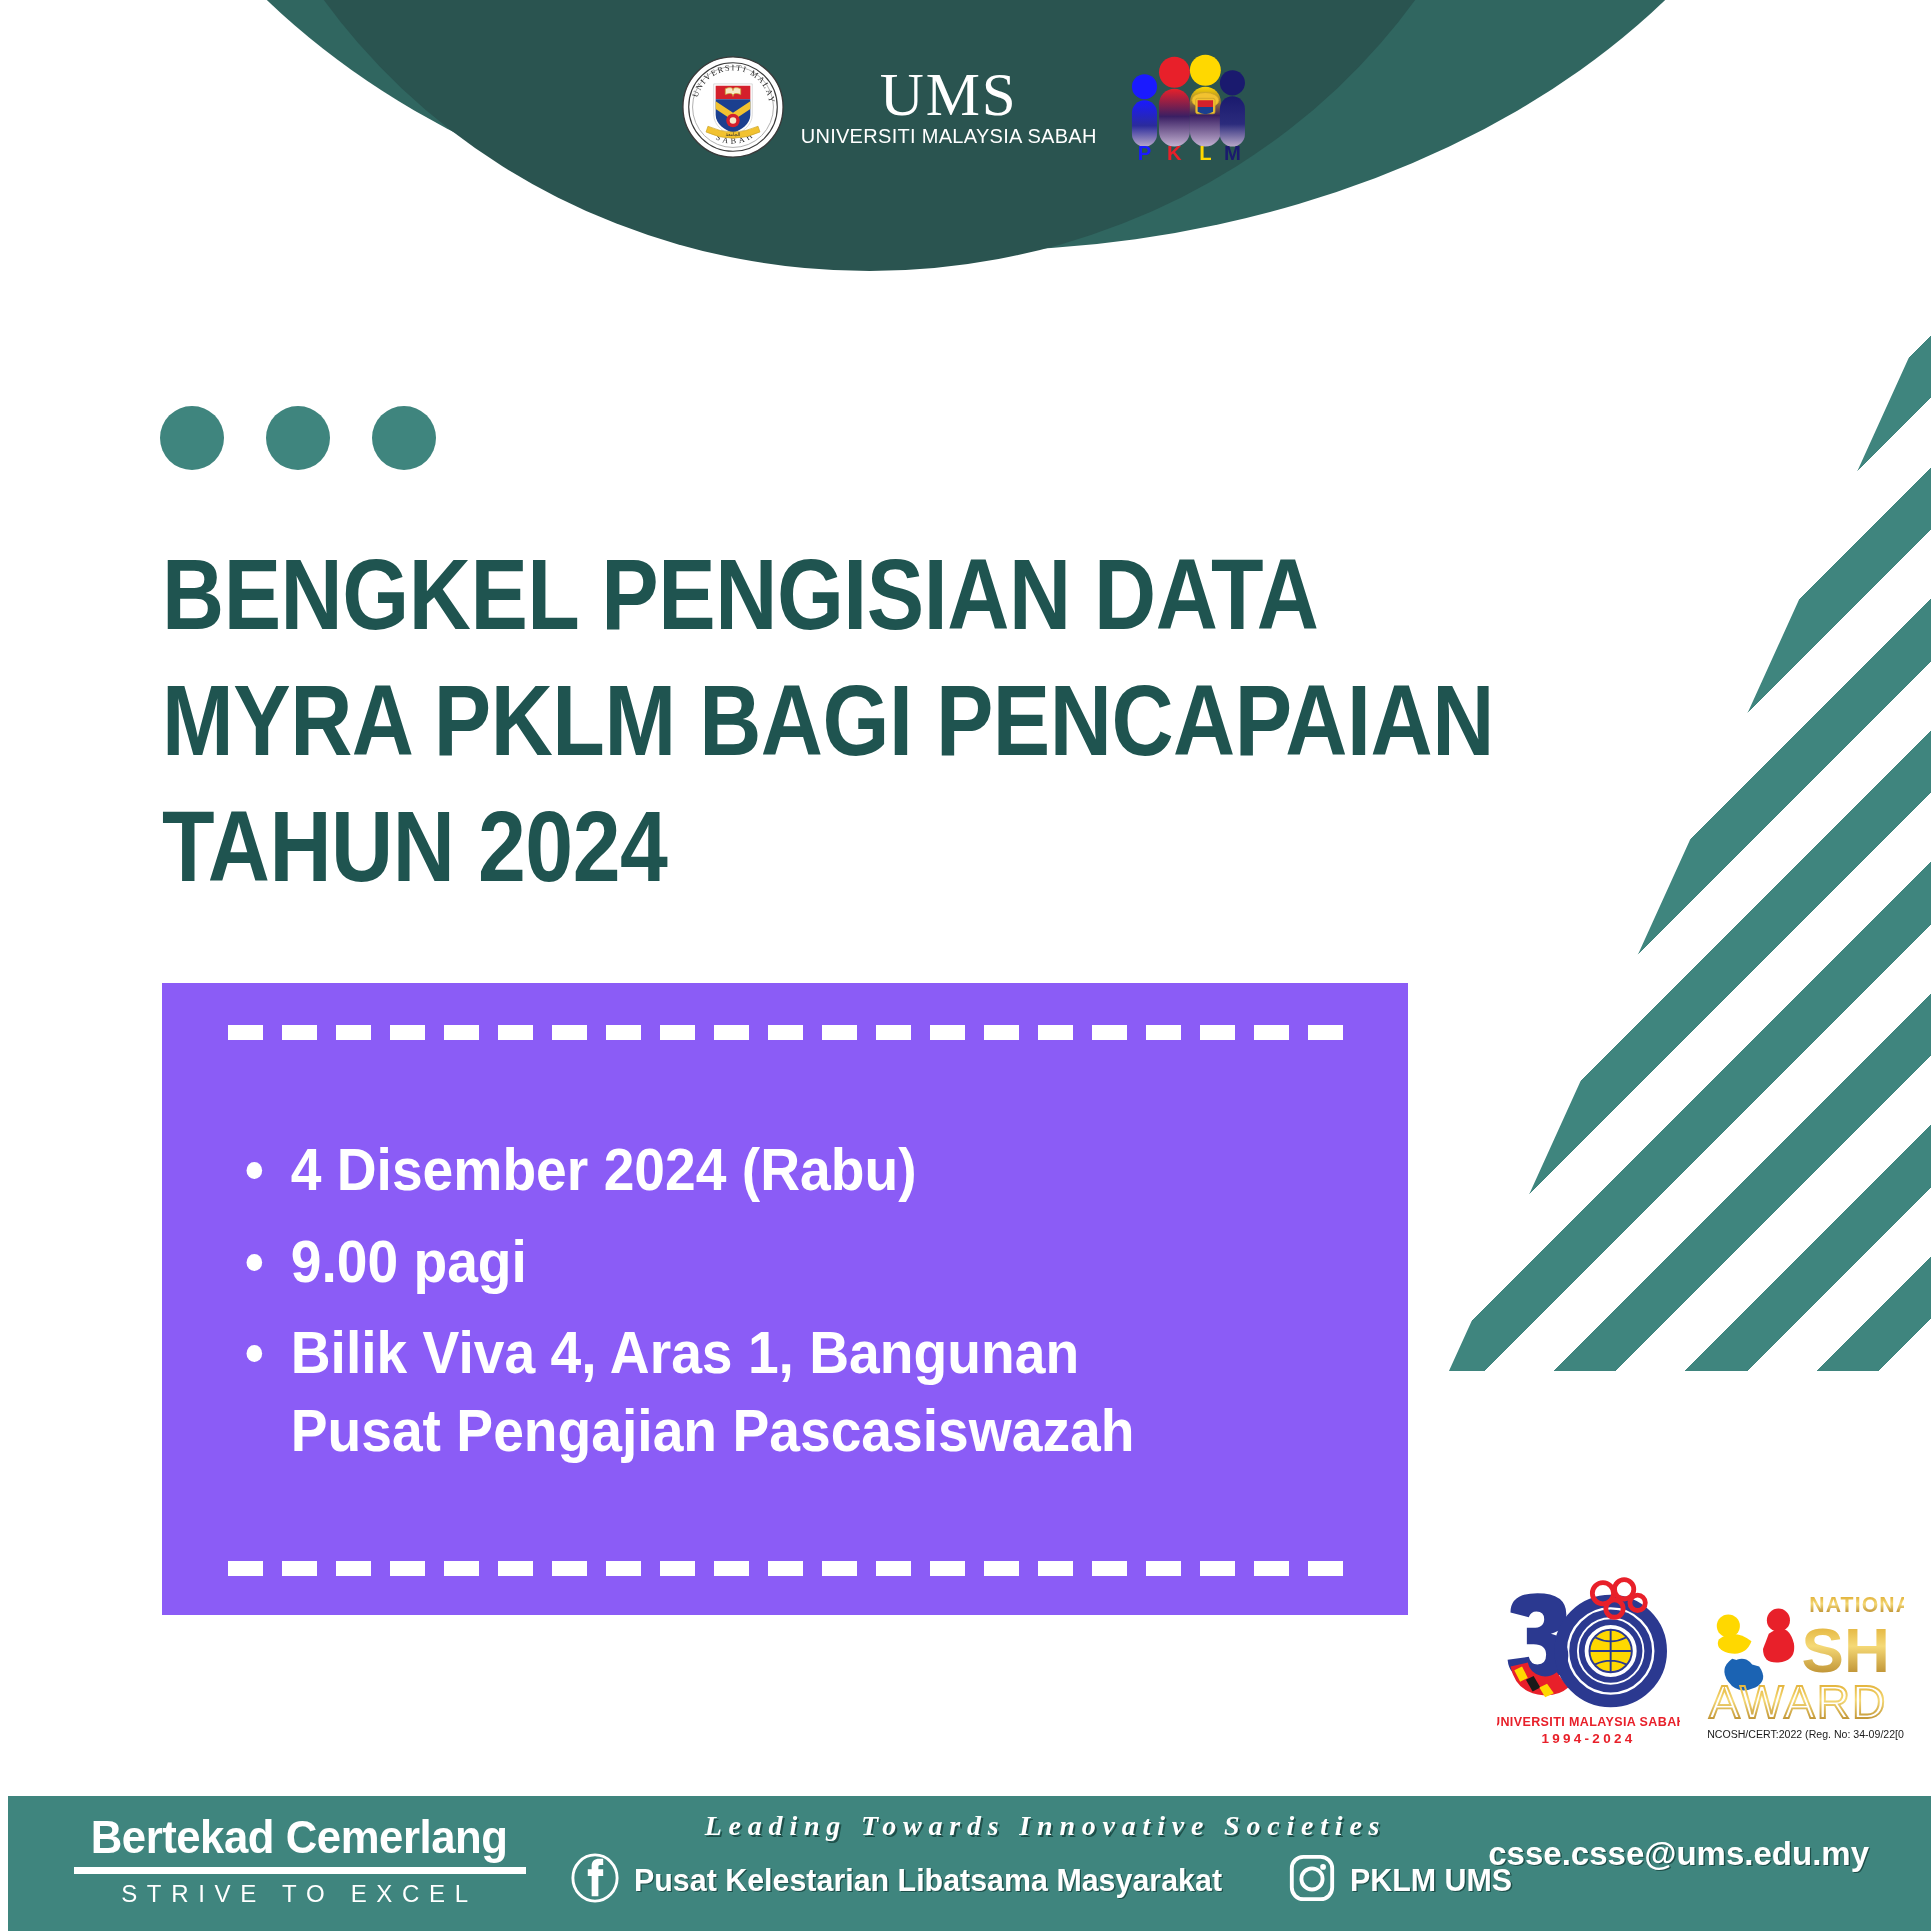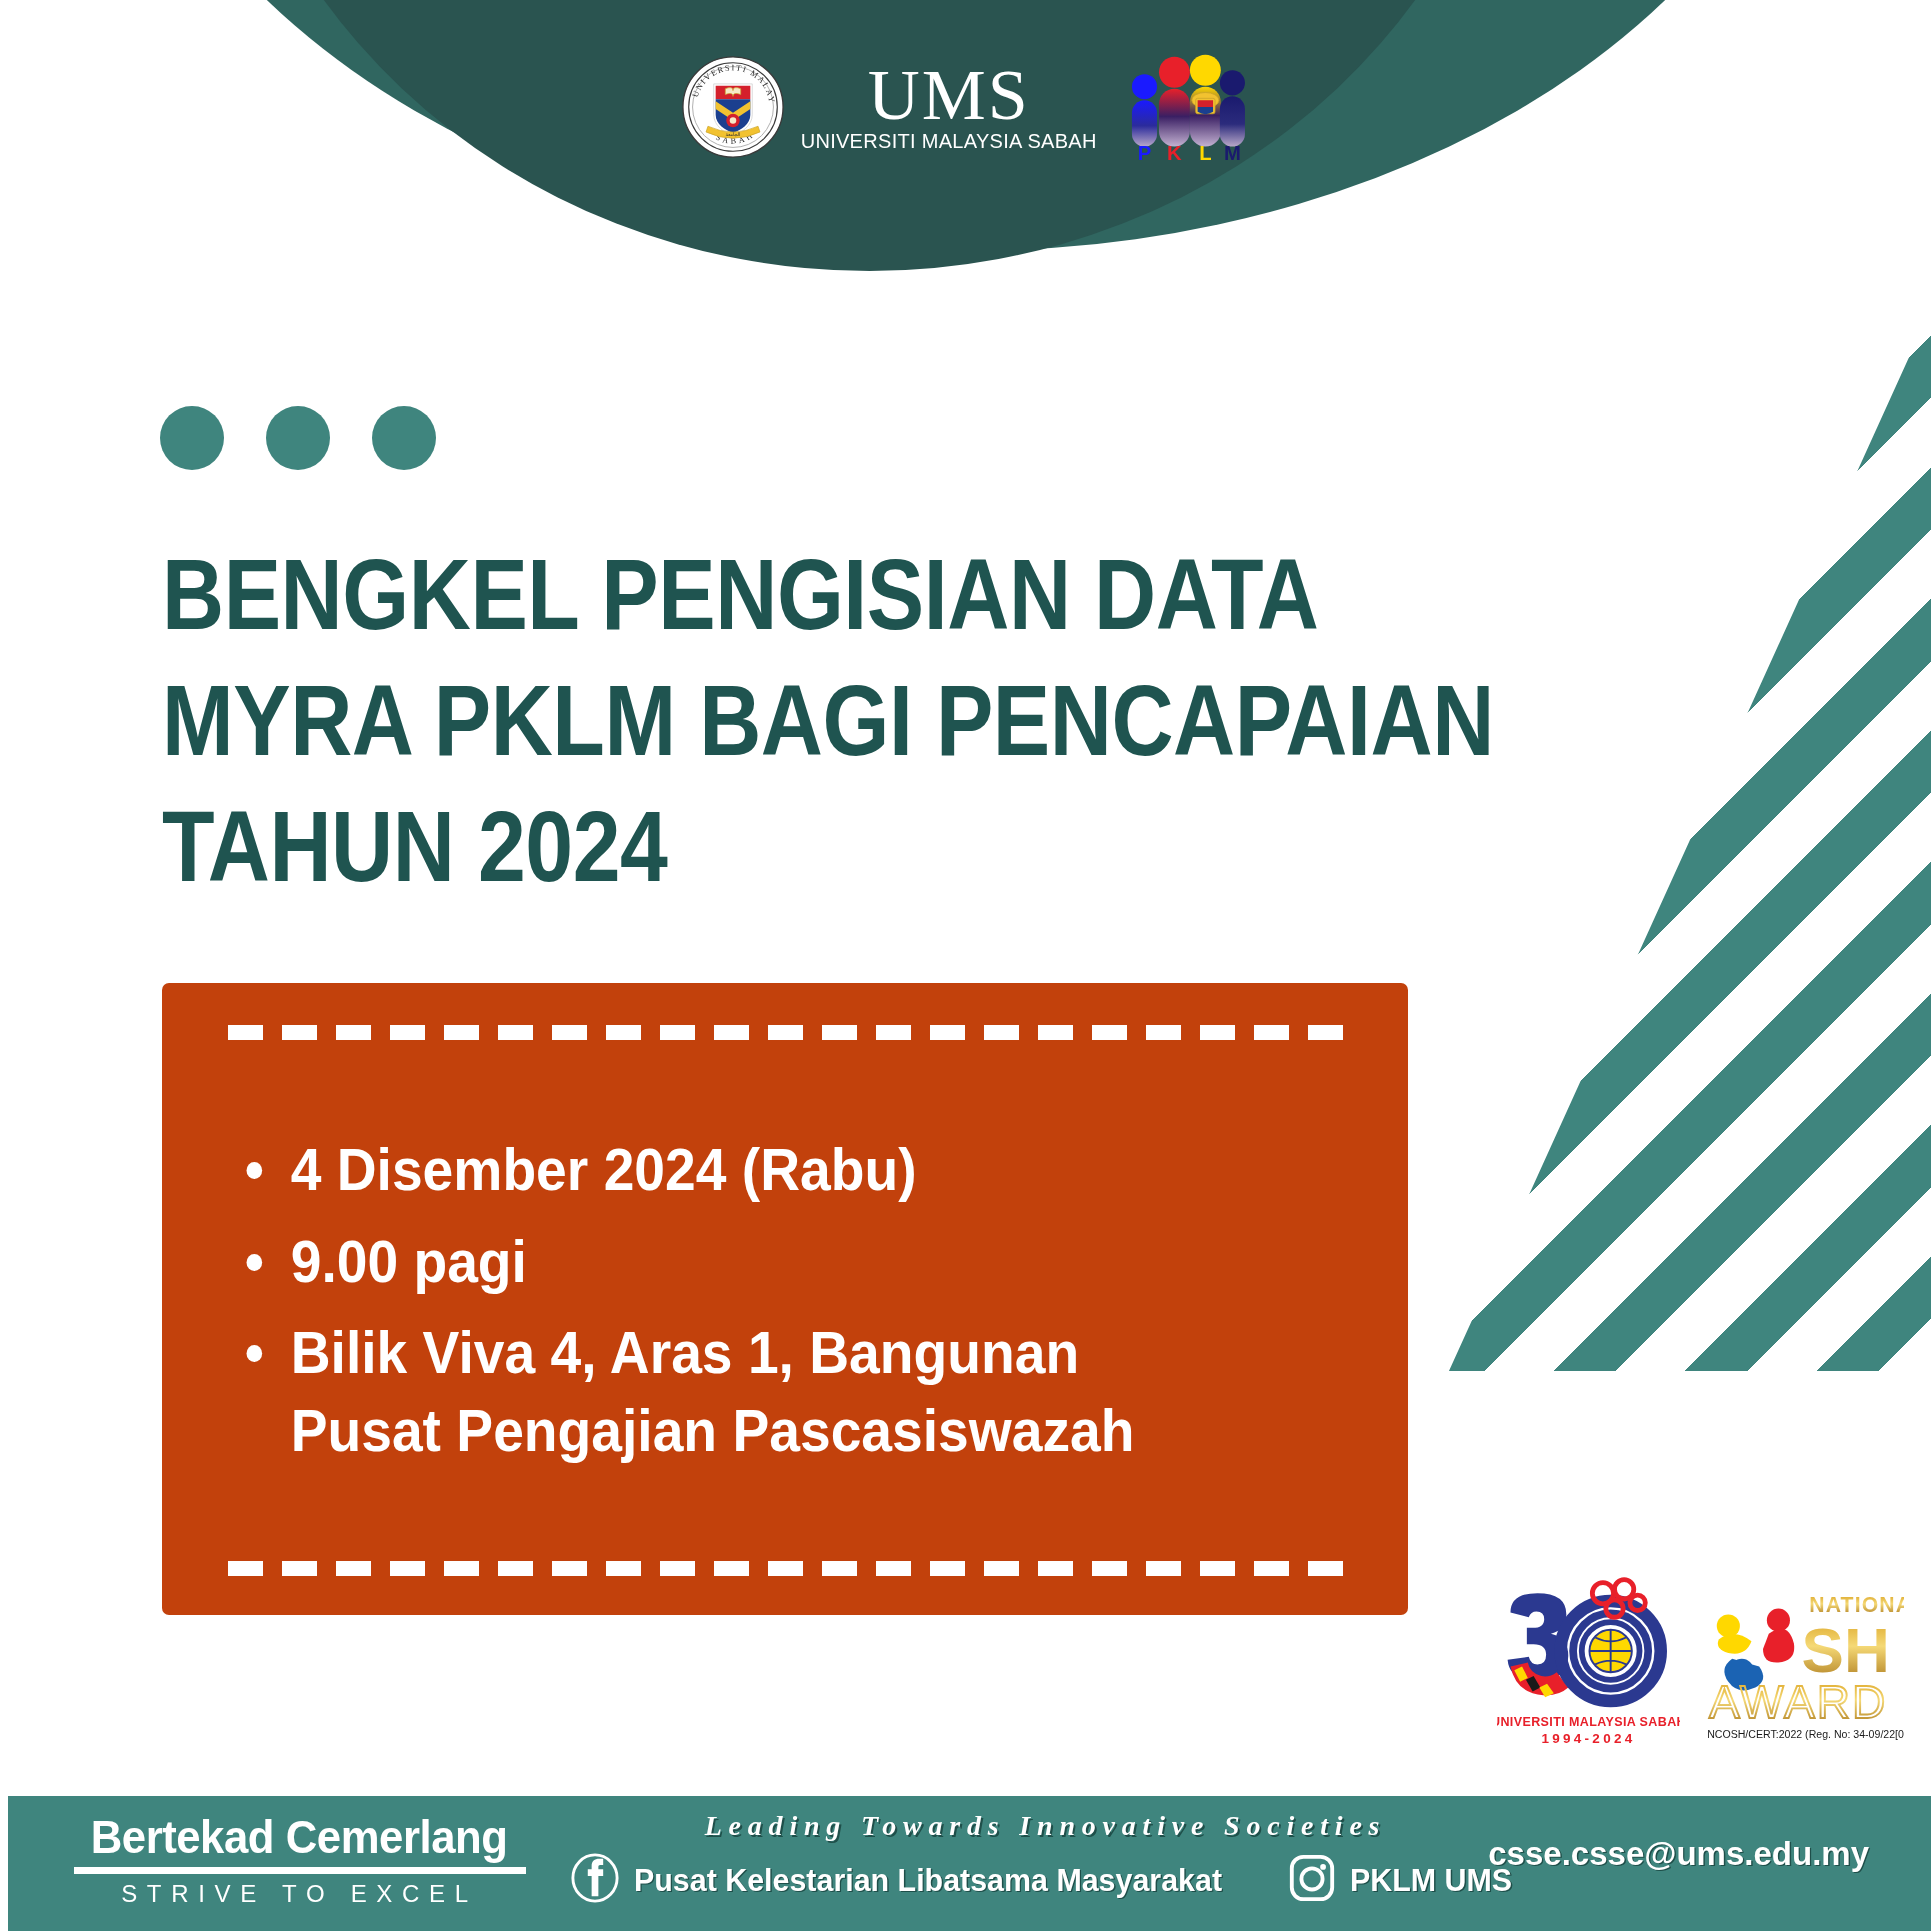--- a/index.html
+++ b/index.html
@@ -32,21 +32,21 @@
     position:absolute;left:0;top:39px;width:1931px;height:135px;
     display:flex;align-items:center;justify-content:center;gap:27px;
     z-index:6;
   }
   .ums-lock{display:flex;align-items:center;gap:15.4px;}
   .crest{width:104px;height:104px;position:relative;}
   .crest svg{display:block;}
   .ums-word{display:flex;flex-direction:column;align-items:center;line-height:1;}
   .ums-big{
     font-family:"Liberation Serif", serif;
-    font-size:72px;color:#ffffff;letter-spacing:1.9px;font-weight:400;
+    font-size:61px;color:#ffffff;letter-spacing:1.9px;font-weight:400;
     line-height:0.92;
   }
   .ums-sub{
     font-family:"Liberation Sans", sans-serif;
     font-size:20px;color:#ffffff;letter-spacing:0.3px;margin-top:2.9px;
     white-space:nowrap;
   }
   .pklm{width:126px;height:114px;position:relative;}
 
   
@@ -82,25 +82,25 @@
     letter-spacing:-0.5px;
     transform:scaleX(0.86);
     transform-origin:left top;
   }
   .title .ln{display:block;white-space:nowrap;}
 
   
   .details{
     position:absolute;left:162px;top:983px;
     width:1246px;height:632px;
-    background:#c2410c;
+    background:#8b5cf6;
     z-index:4;
     box-sizing:border-box;
     padding:42px 54px 39px 54px;
-    display:flex;flex-direction:column;justify-content:space-between;border-radius:7px;
+    display:flex;flex-direction:column;justify-content:space-between;
   }
   .dashline{
     height:15.4px;width:1115px;margin:0 auto;
     background:repeating-linear-gradient(to right,
       #ffffff 0px, #ffffff 35px,
       rgba(0,0,0,0) 35px, rgba(0,0,0,0) 54px);
   }
   .detail-list{list-style:none;margin:0;padding:0 0 0 25px;}
   .detail-list li{
     color:#ffffff;

